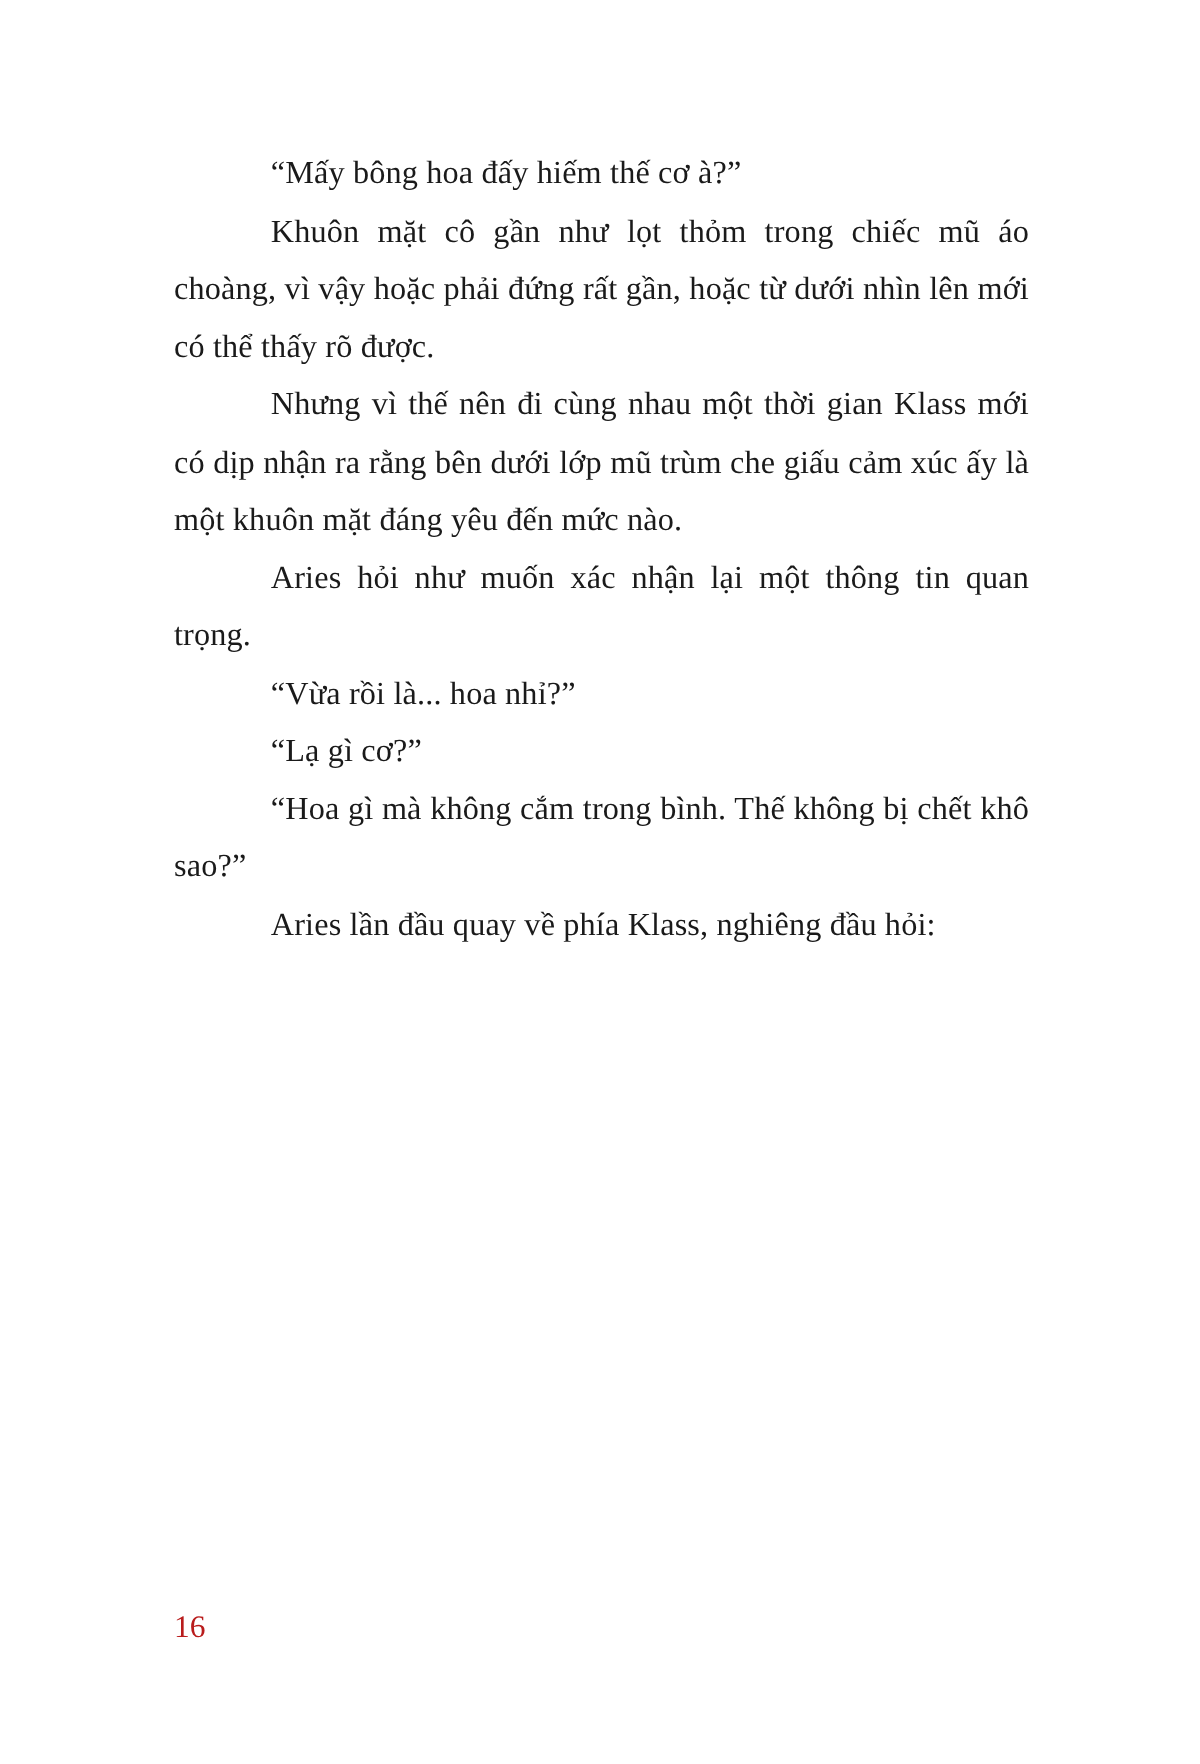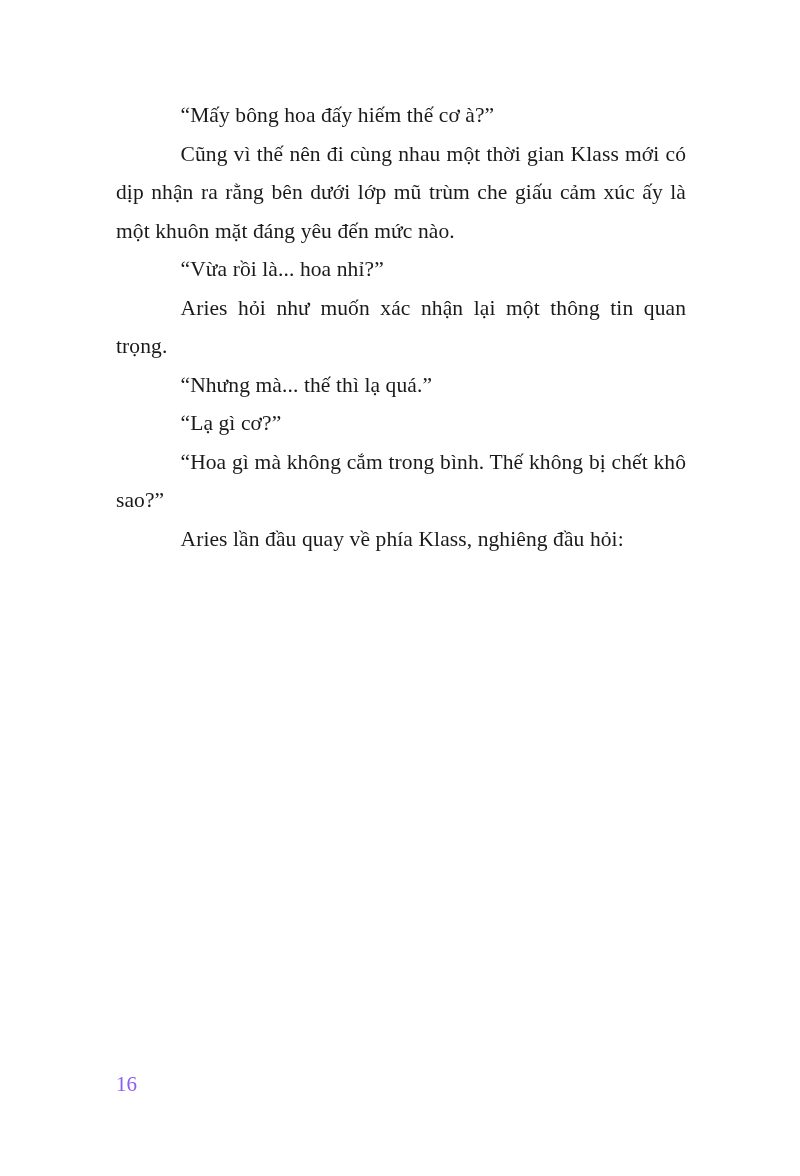--- a/index.html
+++ b/index.html
@@ -29,31 +29,31 @@
     line-height: 38.5px;
     text-align: justify;
     text-indent: 3em;
     letter-spacing: 0.1px;
   }
   .page-number {
     position: absolute;
     left: 116px;
     top: 1072px;
     font-size: 21px;
-    color: #8b5cf6;
+    color: #b91c1c;
   }
 </style>
 </head>
 <body>
 
 <div class="page">
   <div class="text-block">
     <p class="para">“Mấy bông hoa đấy hiếm thế cơ à?”</p>
-    <p class="para">Cũng vì thế nên đi cùng nhau một thời gian Klass mới có dịp nhận ra rằng bên dưới lớp mũ trùm che giấu cảm xúc ấy là một khuôn mặt đáng yêu đến mức nào.</p>
+    <p class="para">Khuôn mặt cô gần như lọt thỏm trong chiếc mũ áo choàng, vì vậy hoặc phải đứng rất gần, hoặc từ dưới nhìn lên mới có thể thấy rõ được.</p>
+    <p class="para">Nhưng vì thế nên đi cùng nhau một thời gian Klass mới có dịp nhận ra rằng bên dưới lớp mũ trùm che giấu cảm xúc ấy là một khuôn mặt đáng yêu đến mức nào.</p>
+    <p class="para">Aries hỏi như muốn xác nhận lại một thông tin quan trọng.</p>
     <p class="para">“Vừa rồi là... hoa nhỉ?”</p>
-    <p class="para">Aries hỏi như muốn xác nhận lại một thông tin quan trọng.</p>
-    <p class="para">“Nhưng mà... thế thì lạ quá.”</p>
     <p class="para">“Lạ gì cơ?”</p>
     <p class="para">“Hoa gì mà không cắm trong bình. Thế không bị chết khô sao?”</p>
     <p class="para">Aries lần đầu quay về phía Klass, nghiêng đầu hỏi:</p>
   </div>
   <div class="page-number">16</div>
 </div>
 
 </body></html>

